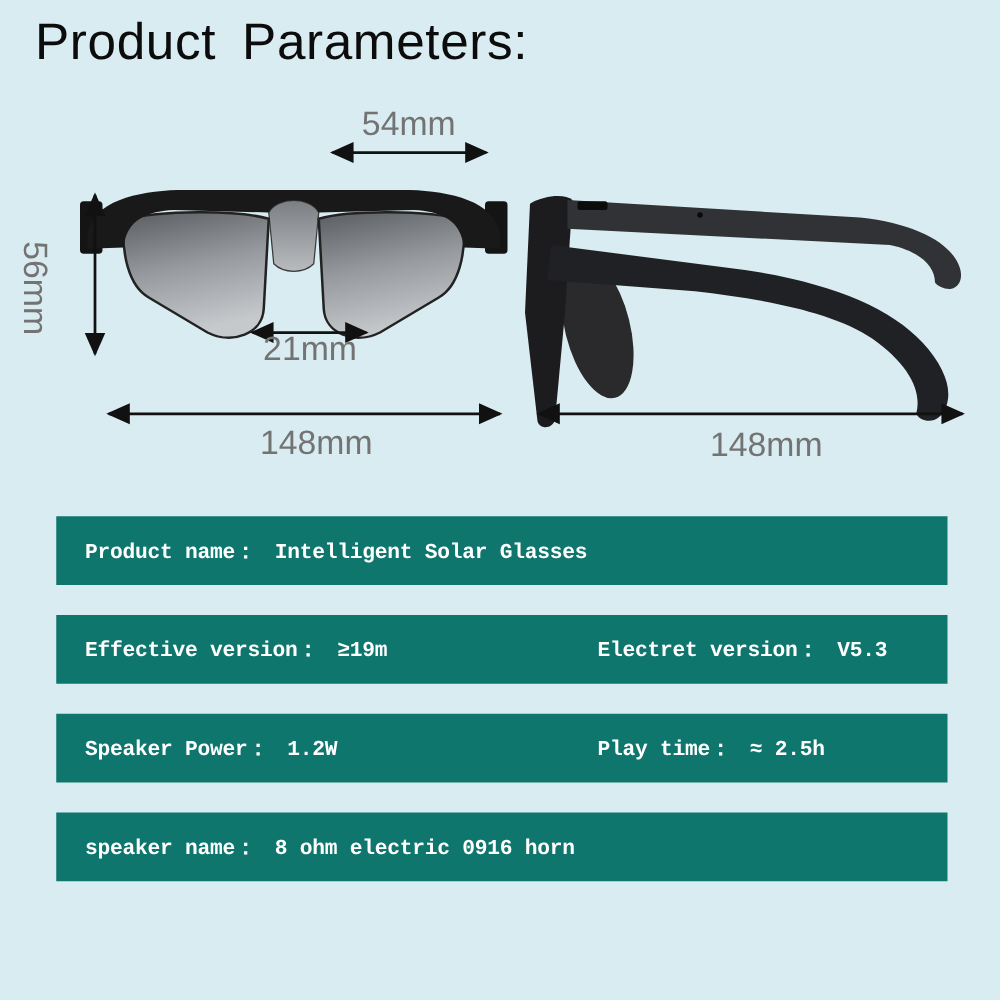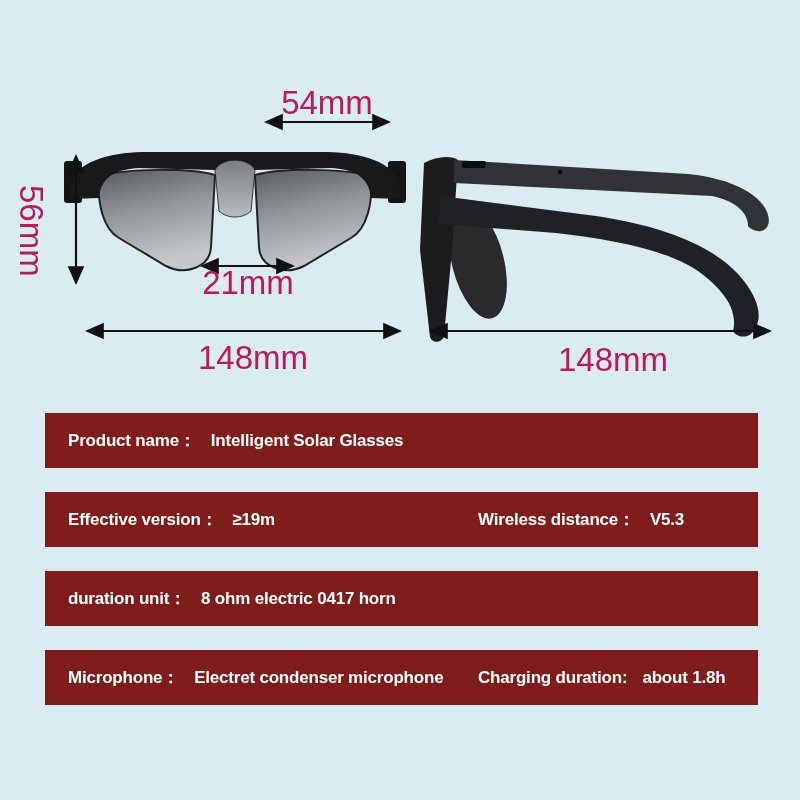--- a/index.html
+++ b/index.html
@@ -10,45 +10,46 @@
     position:relative; overflow:hidden;
   }
   .page { position:absolute; inset:0; }
   .title {
     position:absolute; left:28px; top:10px; margin:0;
     font-size:41px; font-weight:400; color:#0c0c0c;
     letter-spacing:0.5px; word-spacing:9px;
   }
   svg.illustration { position:absolute; left:0; top:0; width:800px; height:800px; }
   .dim {
-    position:absolute; color:#be185d; font-size:33px; font-weight:400;
+    position:absolute; color:#737373; font-size:27px; font-weight:400;
     white-space:nowrap;
   }
   .dim-54  { left:327px; top:84px;  transform:translateX(-50%); }
   .dim-56  { left:12px;  top:165px; writing-mode:vertical-rl; height:132px; text-align:center; }
   .dim-21  { left:248px; top:264px; transform:translateX(-50%); }
   .dim-148a{ left:253px; top:339px; transform:translateX(-50%); }
   .dim-148b{ left:613px; top:341px; transform:translateX(-50%); }
 
   .spec-table { position:absolute; left:45px; top:413px; width:713px; }
   .spec-row {
-    height:55px; margin-bottom:24px; background:#7f1d1d;
+    height:55px; margin-bottom:24px; background:#0f766e;
     display:flex; align-items:center;
-    color:#ffffff; font-weight:bold; font-size:17px; letter-spacing:-0.2px;
+    color:#ffffff; font-weight:bold; font-size:17px; letter-spacing:-0.2px;font-family:Liberation Mono, monospace;
   }
   .cell { white-space:nowrap; }
   .cell.left  { flex:0 0 410px; padding-left:23px; }
   .cell.right { flex:1; }
   .value { margin-left:15px; }
 </style>
 </head>
 <body>
 
 <div class="page">
 
+  <h1 class="title">Product Parameters:</h1>
 
   <svg class="illustration" viewBox="0 0 800 800" aria-hidden="true">
     <defs>
       <linearGradient id="lensGrad" x1="0" y1="0" x2="0.25" y2="1">
         <stop offset="0" stop-color="#595c60"></stop>
         <stop offset="0.5" stop-color="#96999d"></stop>
         <stop offset="1" stop-color="#c6c9cc"></stop>
       </linearGradient>
       <linearGradient id="bridgeGrad" x1="0" y1="0" x2="0" y2="1">
         <stop offset="0" stop-color="#7b7f83"></stop>
@@ -98,34 +99,34 @@
       <div class="cell left">
         <span class="label">Product name：</span><span class="value">Intelligent Solar Glasses</span>
       </div>
     </div>
 
     <div class="spec-row">
       <div class="cell left">
         <span class="label">Effective version：</span><span class="value">≥19m</span>
       </div>
       <div class="cell right">
-        <span class="label">Wireless distance：</span><span class="value">V5.3</span>
-      </div>
-    </div>
-
-
-    <div class="spec-row">
-      <div class="cell left">
-        <span class="label">duration unit：</span><span class="value">8 ohm electric 0417 horn</span>
+        <span class="label">Electret version：</span><span class="value">V5.3</span>
       </div>
     </div>
 
     <div class="spec-row">
       <div class="cell left">
-        <span class="label">Microphone：</span><span class="value">Electret condenser microphone</span>
+        <span class="label">Speaker Power：</span><span class="value">1.2W</span>
       </div>
       <div class="cell right">
-        <span class="label">Charging duration:</span><span class="value">about 1.8h</span>
+        <span class="label">Play time：</span><span class="value">≈ 2.5h</span>
       </div>
     </div>
+
+    <div class="spec-row">
+      <div class="cell left">
+        <span class="label">speaker name：</span><span class="value">8 ohm electric 0916 horn</span>
+      </div>
+    </div>
+
 
   </div>
 </div>
 
 </body></html>

